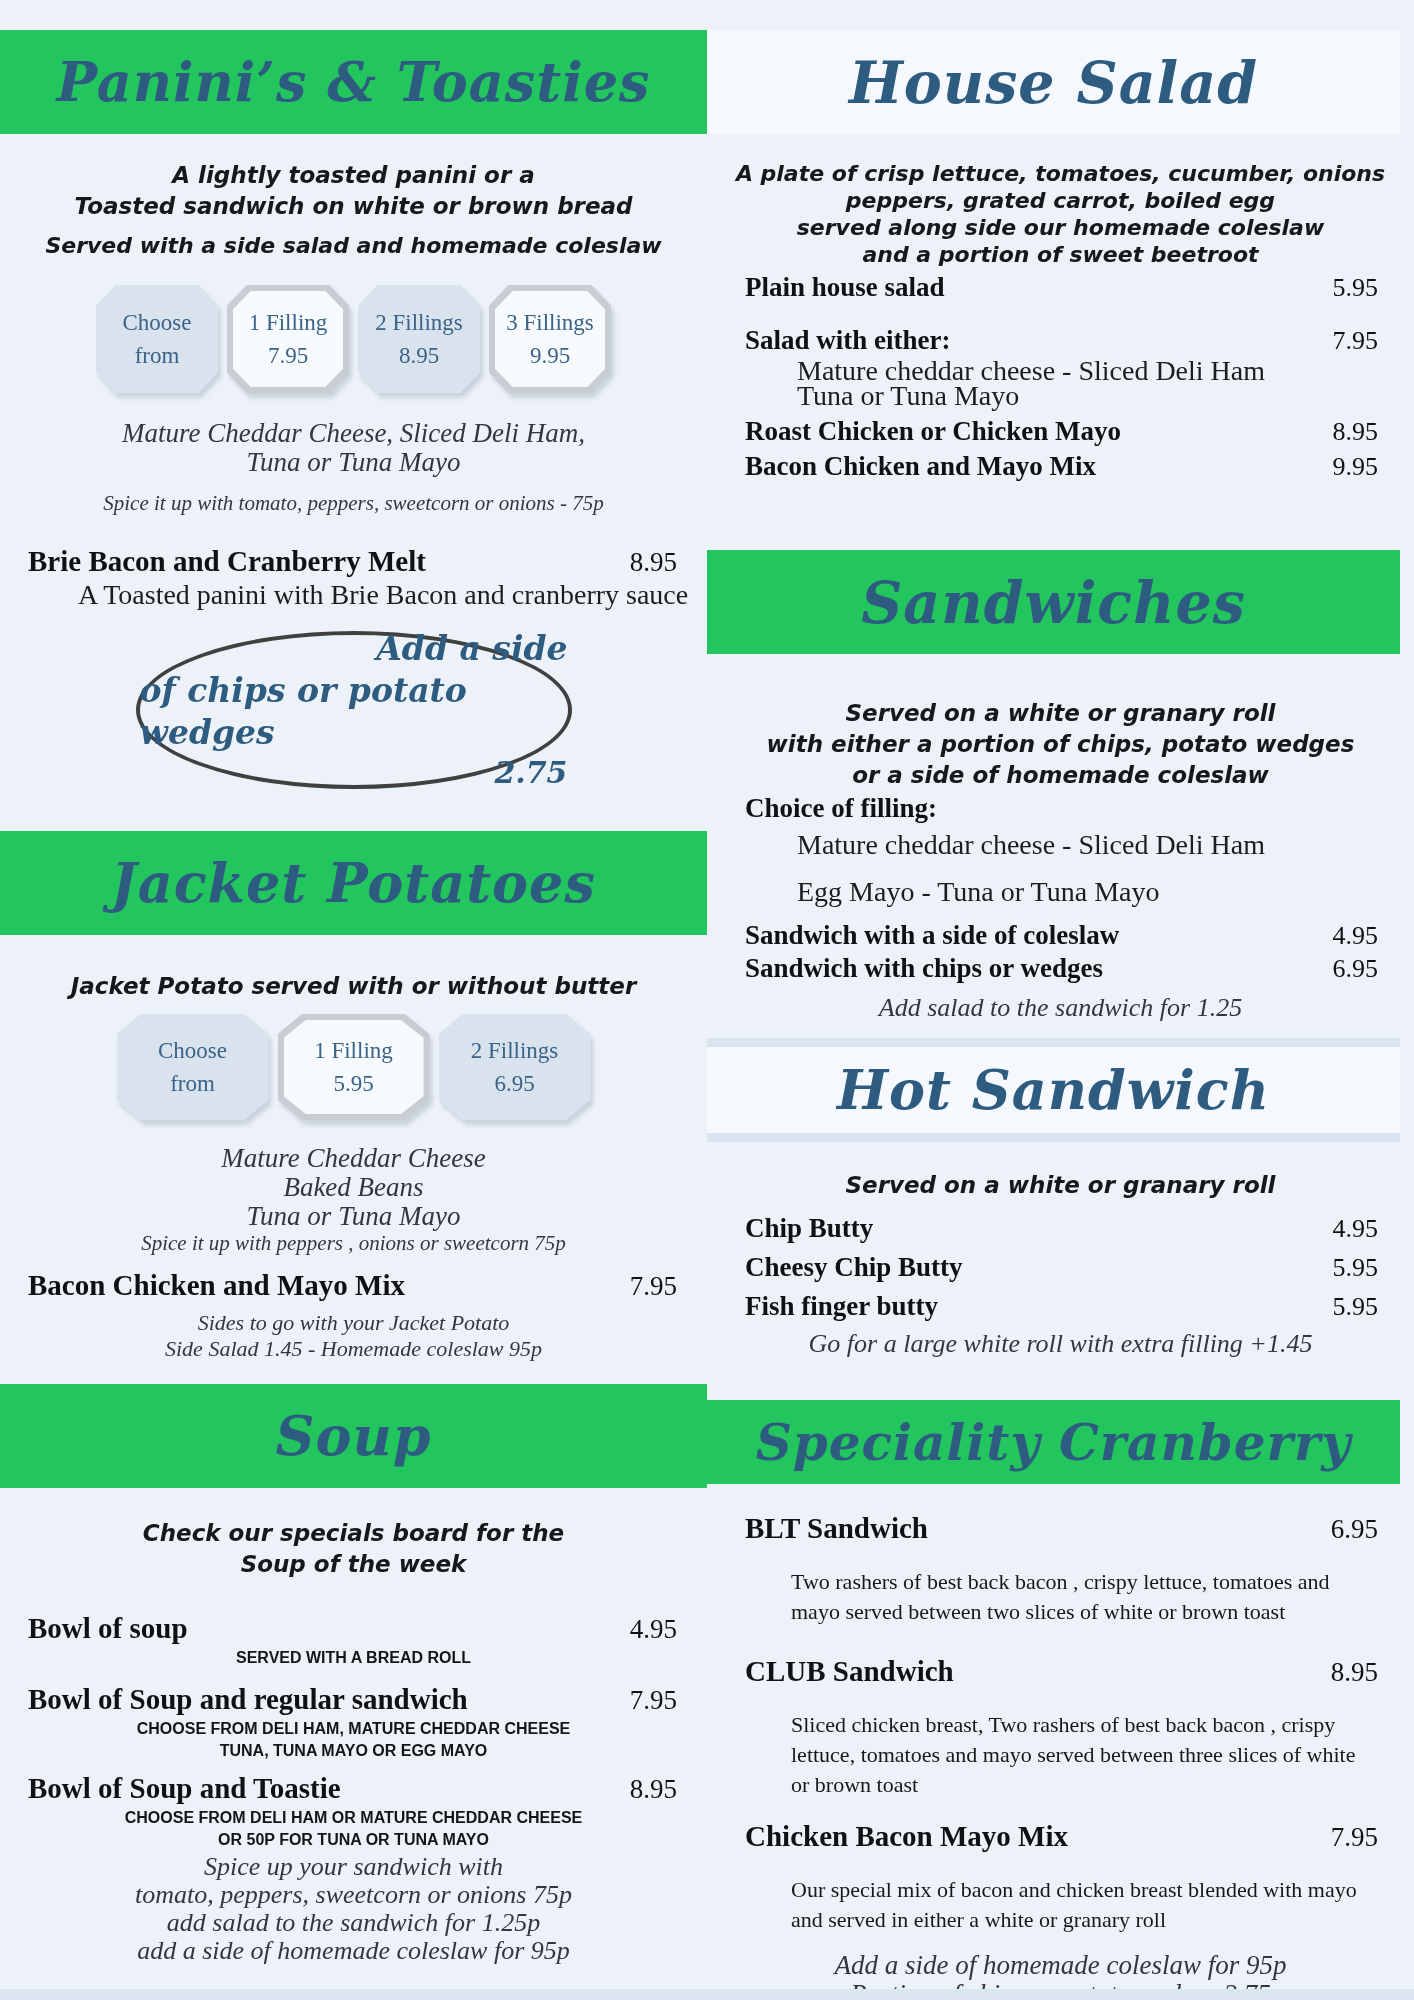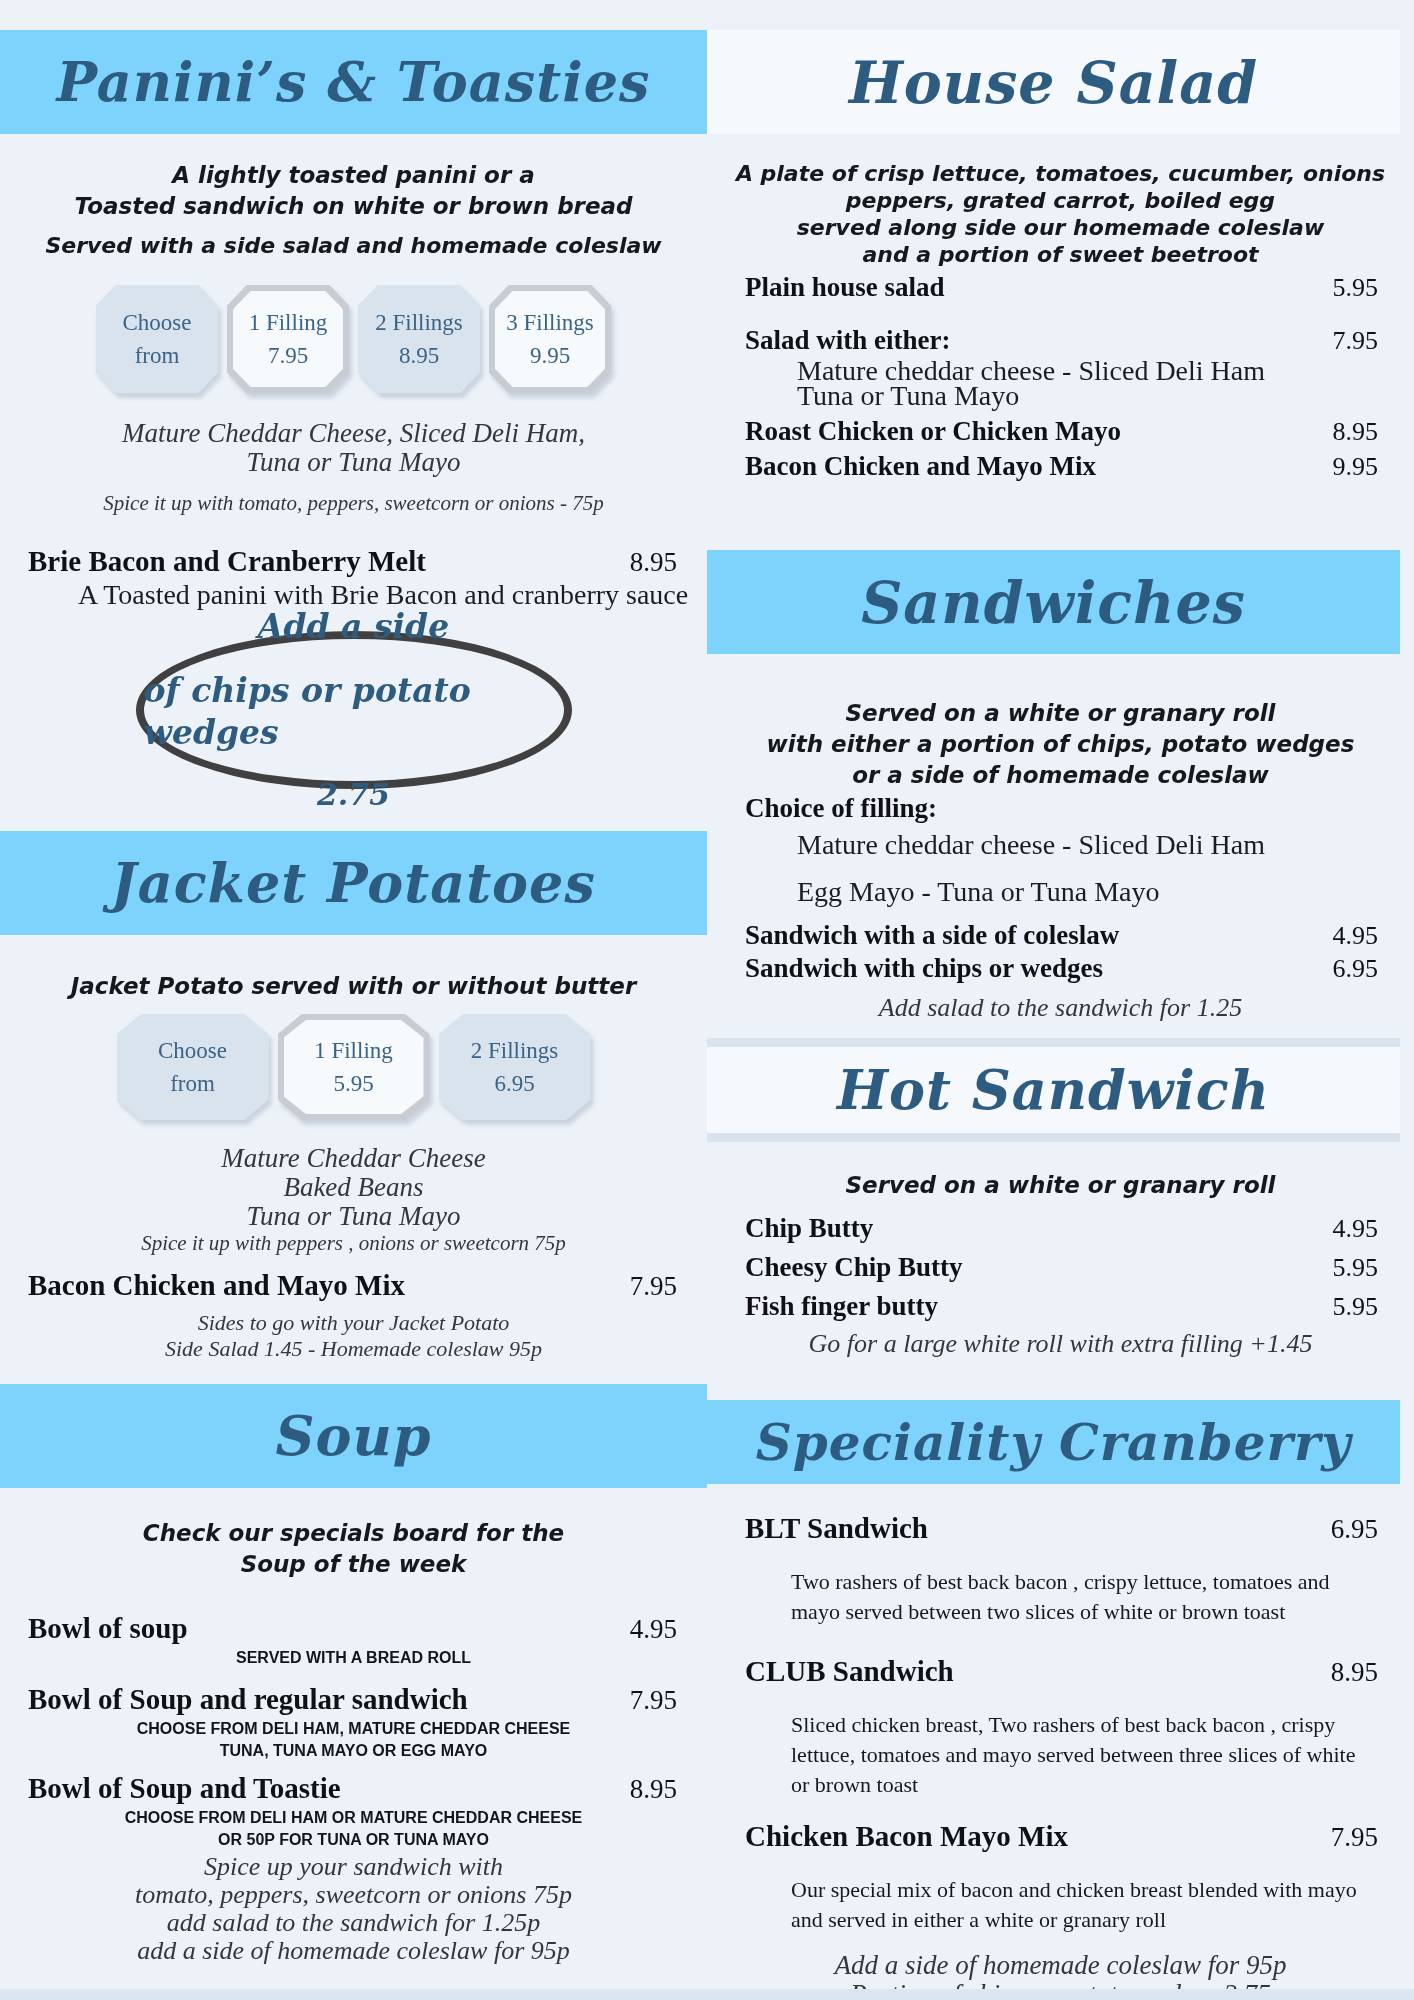--- a/index.html
+++ b/index.html
@@ -6,21 +6,21 @@
   body{
     width:1414px;height:2000px;overflow:hidden;position:relative;
     background:#edf2f8;color:#101114;
     font-family:"Liberation Serif","DejaVu Serif",serif;
   }
   .page{display:flex;padding-top:30px;}
   .col{width:707px;box-sizing:border-box;}
 
   
   .band{height:104px;display:flex;align-items:center;justify-content:center;}
-  .band.dark{background:#7dd3fc;}
+  .band.dark{background:#22c55e;}
   .band.light{background:#f5f8fc;}
   .band.striped{height:86px;background:#f5f8fc;border-top:9px solid #d9e4ef;border-bottom:9px solid #d9e4ef;}
   .col.right .band{margin-right:14px;}
   .title{
     font-family:"DejaVu Serif","Liberation Serif",serif;
     font-style:italic;font-weight:bold;color:#2e5c80;letter-spacing:1px;
   }
   .t54{font-size:54px;} .t58{font-size:57px;} .t52{font-size:50px;}
 
   
@@ -56,22 +56,22 @@
   .col.right .sub-serif{padding-left:90px;}
   .item-desc{padding-left:84px;padding-right:48px;font-size:22px;line-height:30px;color:#17181b;}
   .caps-sub{font-family:"Liberation Sans","DejaVu Sans",sans-serif;font-weight:bold;
     font-size:16px;line-height:22px;text-align:center;color:#141519;letter-spacing:0px;}
   .ital{font-family:"Liberation Serif",serif;font-style:italic;color:#33363c;text-align:center;}
   .i27{font-size:27px;line-height:29px;} .i21{font-size:21px;line-height:24px;}
   .i26{font-size:26px;line-height:28px;} .i22{font-size:22px;line-height:26px;}
   .left-indent{text-align:left;padding-left:78px;}
 
   
-  .oval{width:436px;height:158px;margin:0 auto;border:8px solid #404040;border-radius:50%;
-    display:flex;flex-direction:column;align-items:center;justify-content:center;box-sizing:border-box;gap:22px;}
+  .oval{width:436px;height:158px;margin:0 auto;border:4px solid #404040;border-radius:50%;
+    display:flex;flex-direction:column;align-items:flex-end;justify-content:center;box-sizing:border-box;}
   .oval div{font-family:"DejaVu Serif",serif;font-style:italic;font-weight:bold;color:#2e5c80;}
   .ov1{font-size:33px;line-height:42px;} .ov2{font-size:33px;line-height:42px;} .ov3{font-size:30px;line-height:38px;}
 
   .footer-strip{position:absolute;left:0;bottom:0;width:100%;height:11px;background:#dbe6f0;}
 
   
   .mt2{margin-top:2px;}.mt4{margin-top:4px;}.mt6{margin-top:22px;}.mt8{margin-top:8px;}
   .mt10{margin-top:10px;}.mt12{margin-top:12px;}.mt14{margin-top:14px;}.mt16{margin-top:16px;}
   .mt20{margin-top:20px;}.mt22{margin-top:14px;}.mt24{margin-top:24px;}.mt26{margin-top:26px;}
   .mt28{margin-top:28px;}.mt30{margin-top:30px;}.mt32{margin-top:32px;}.mt36{margin-top:36px;}

